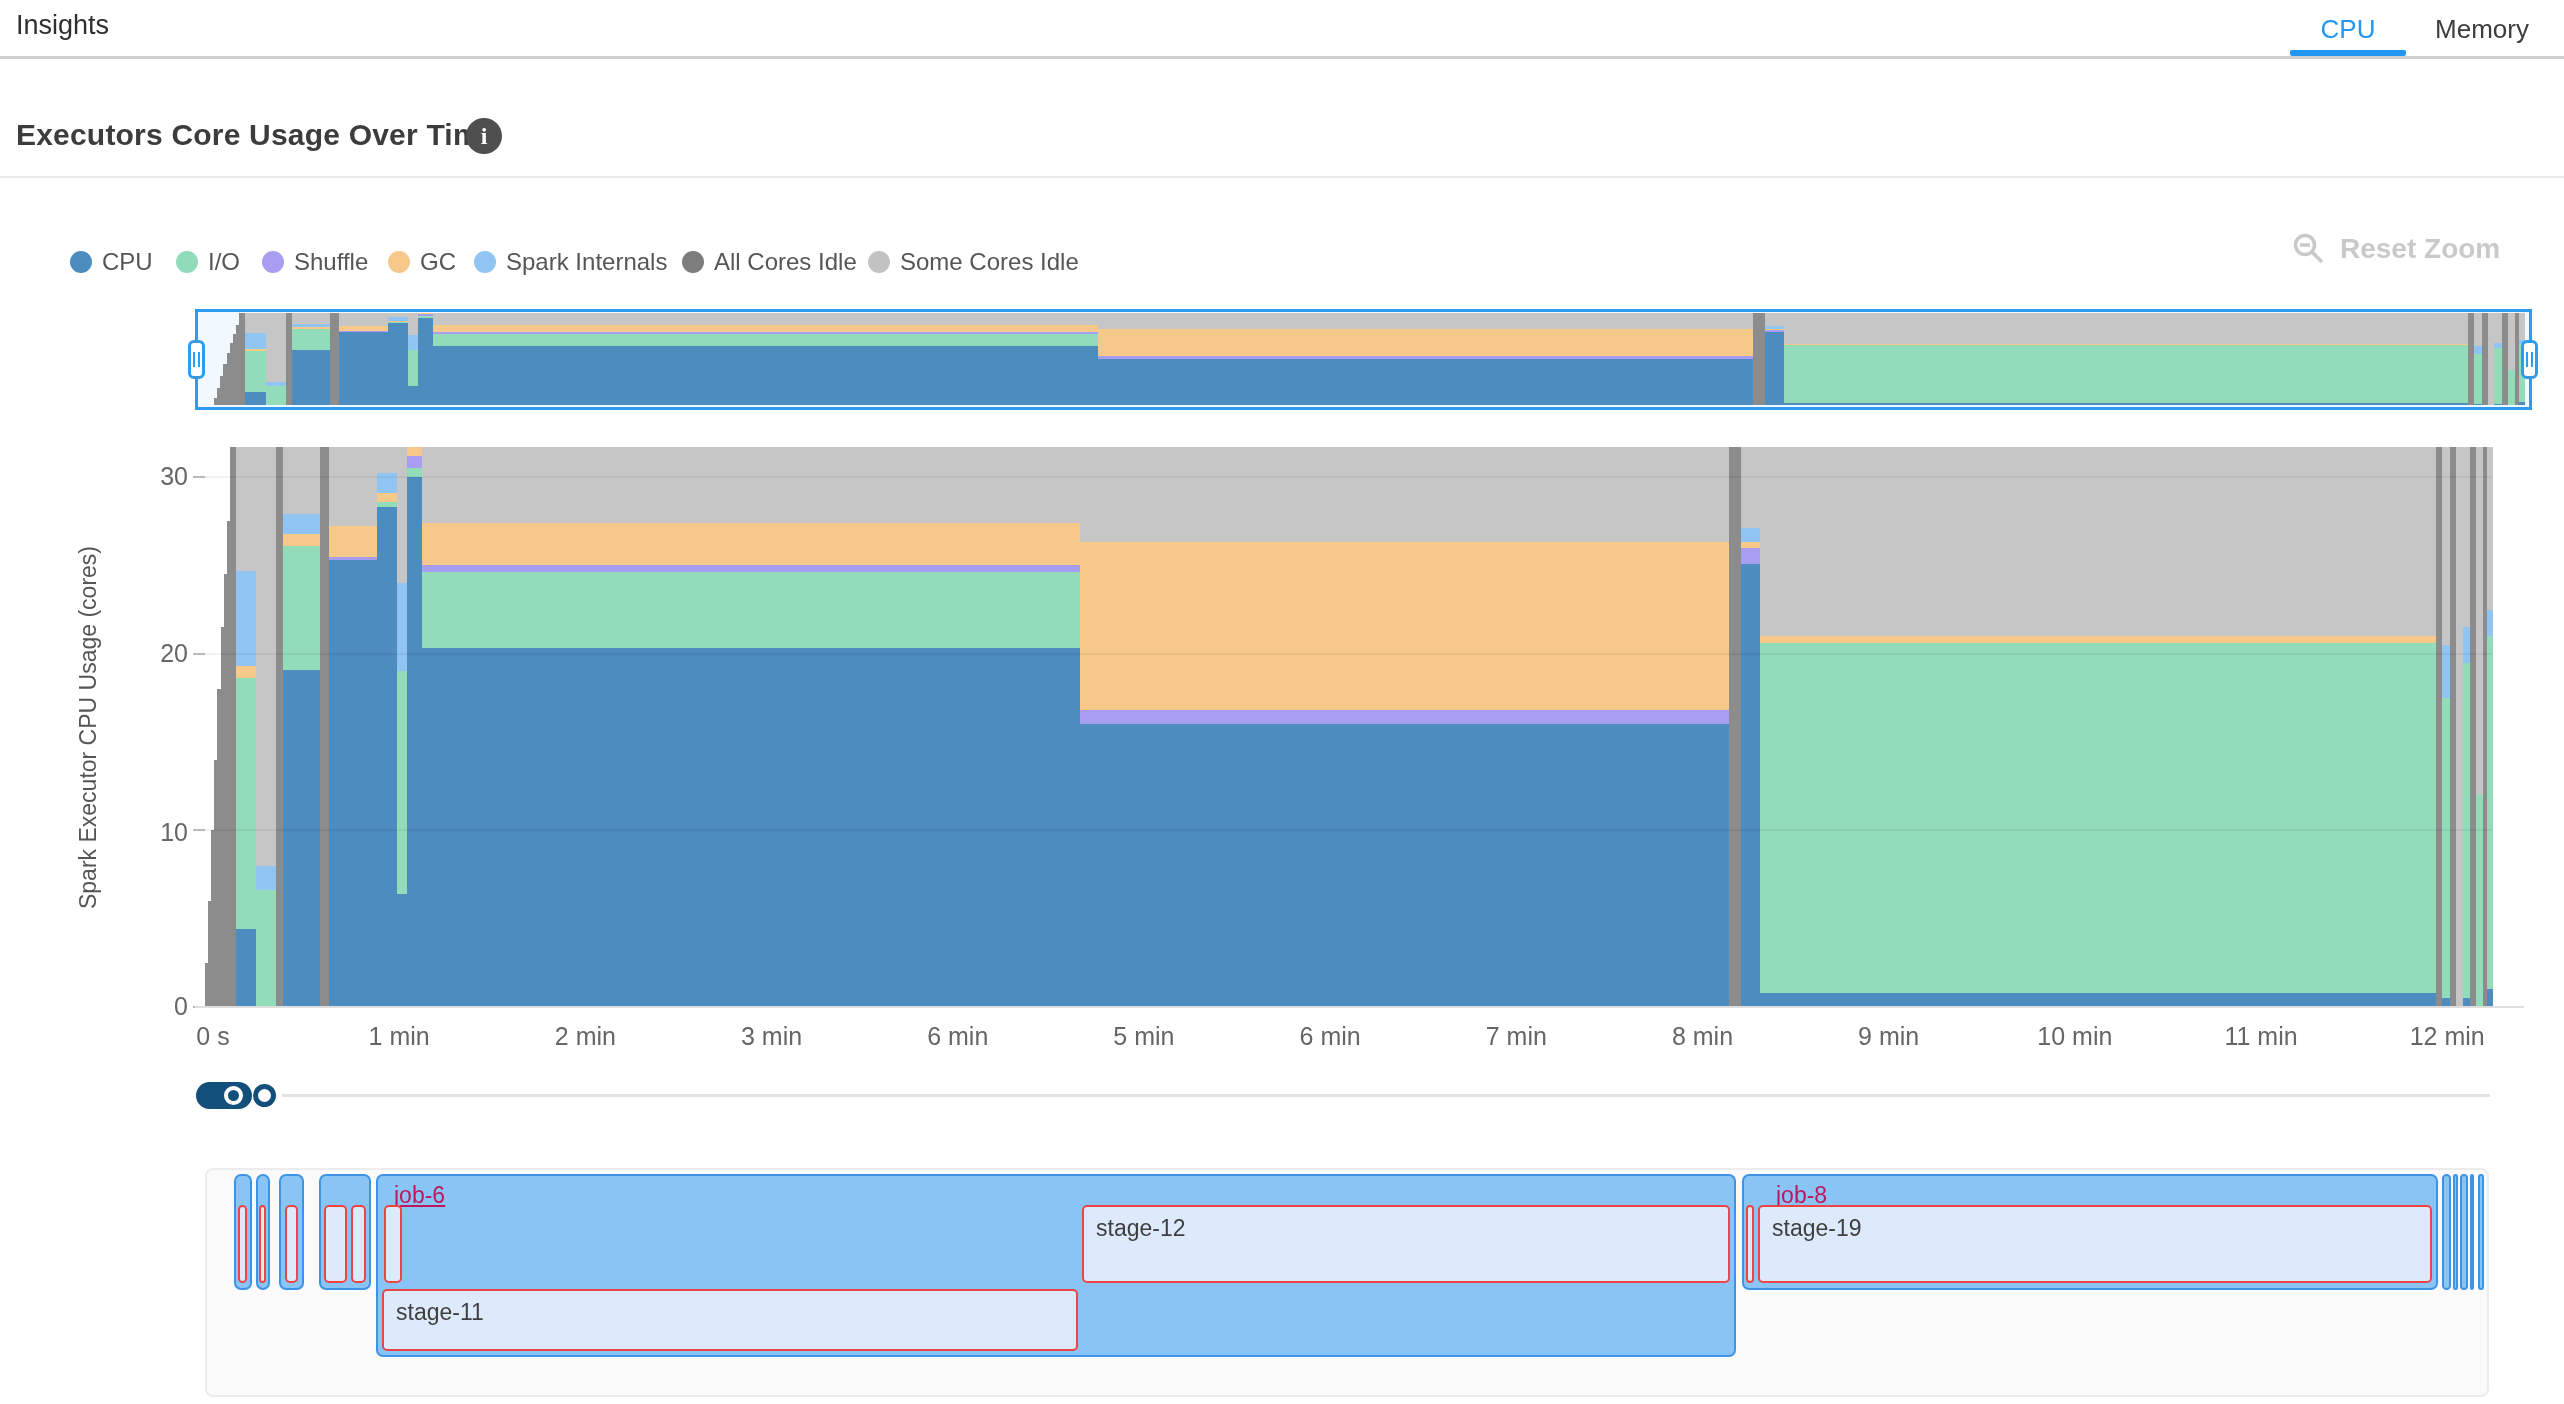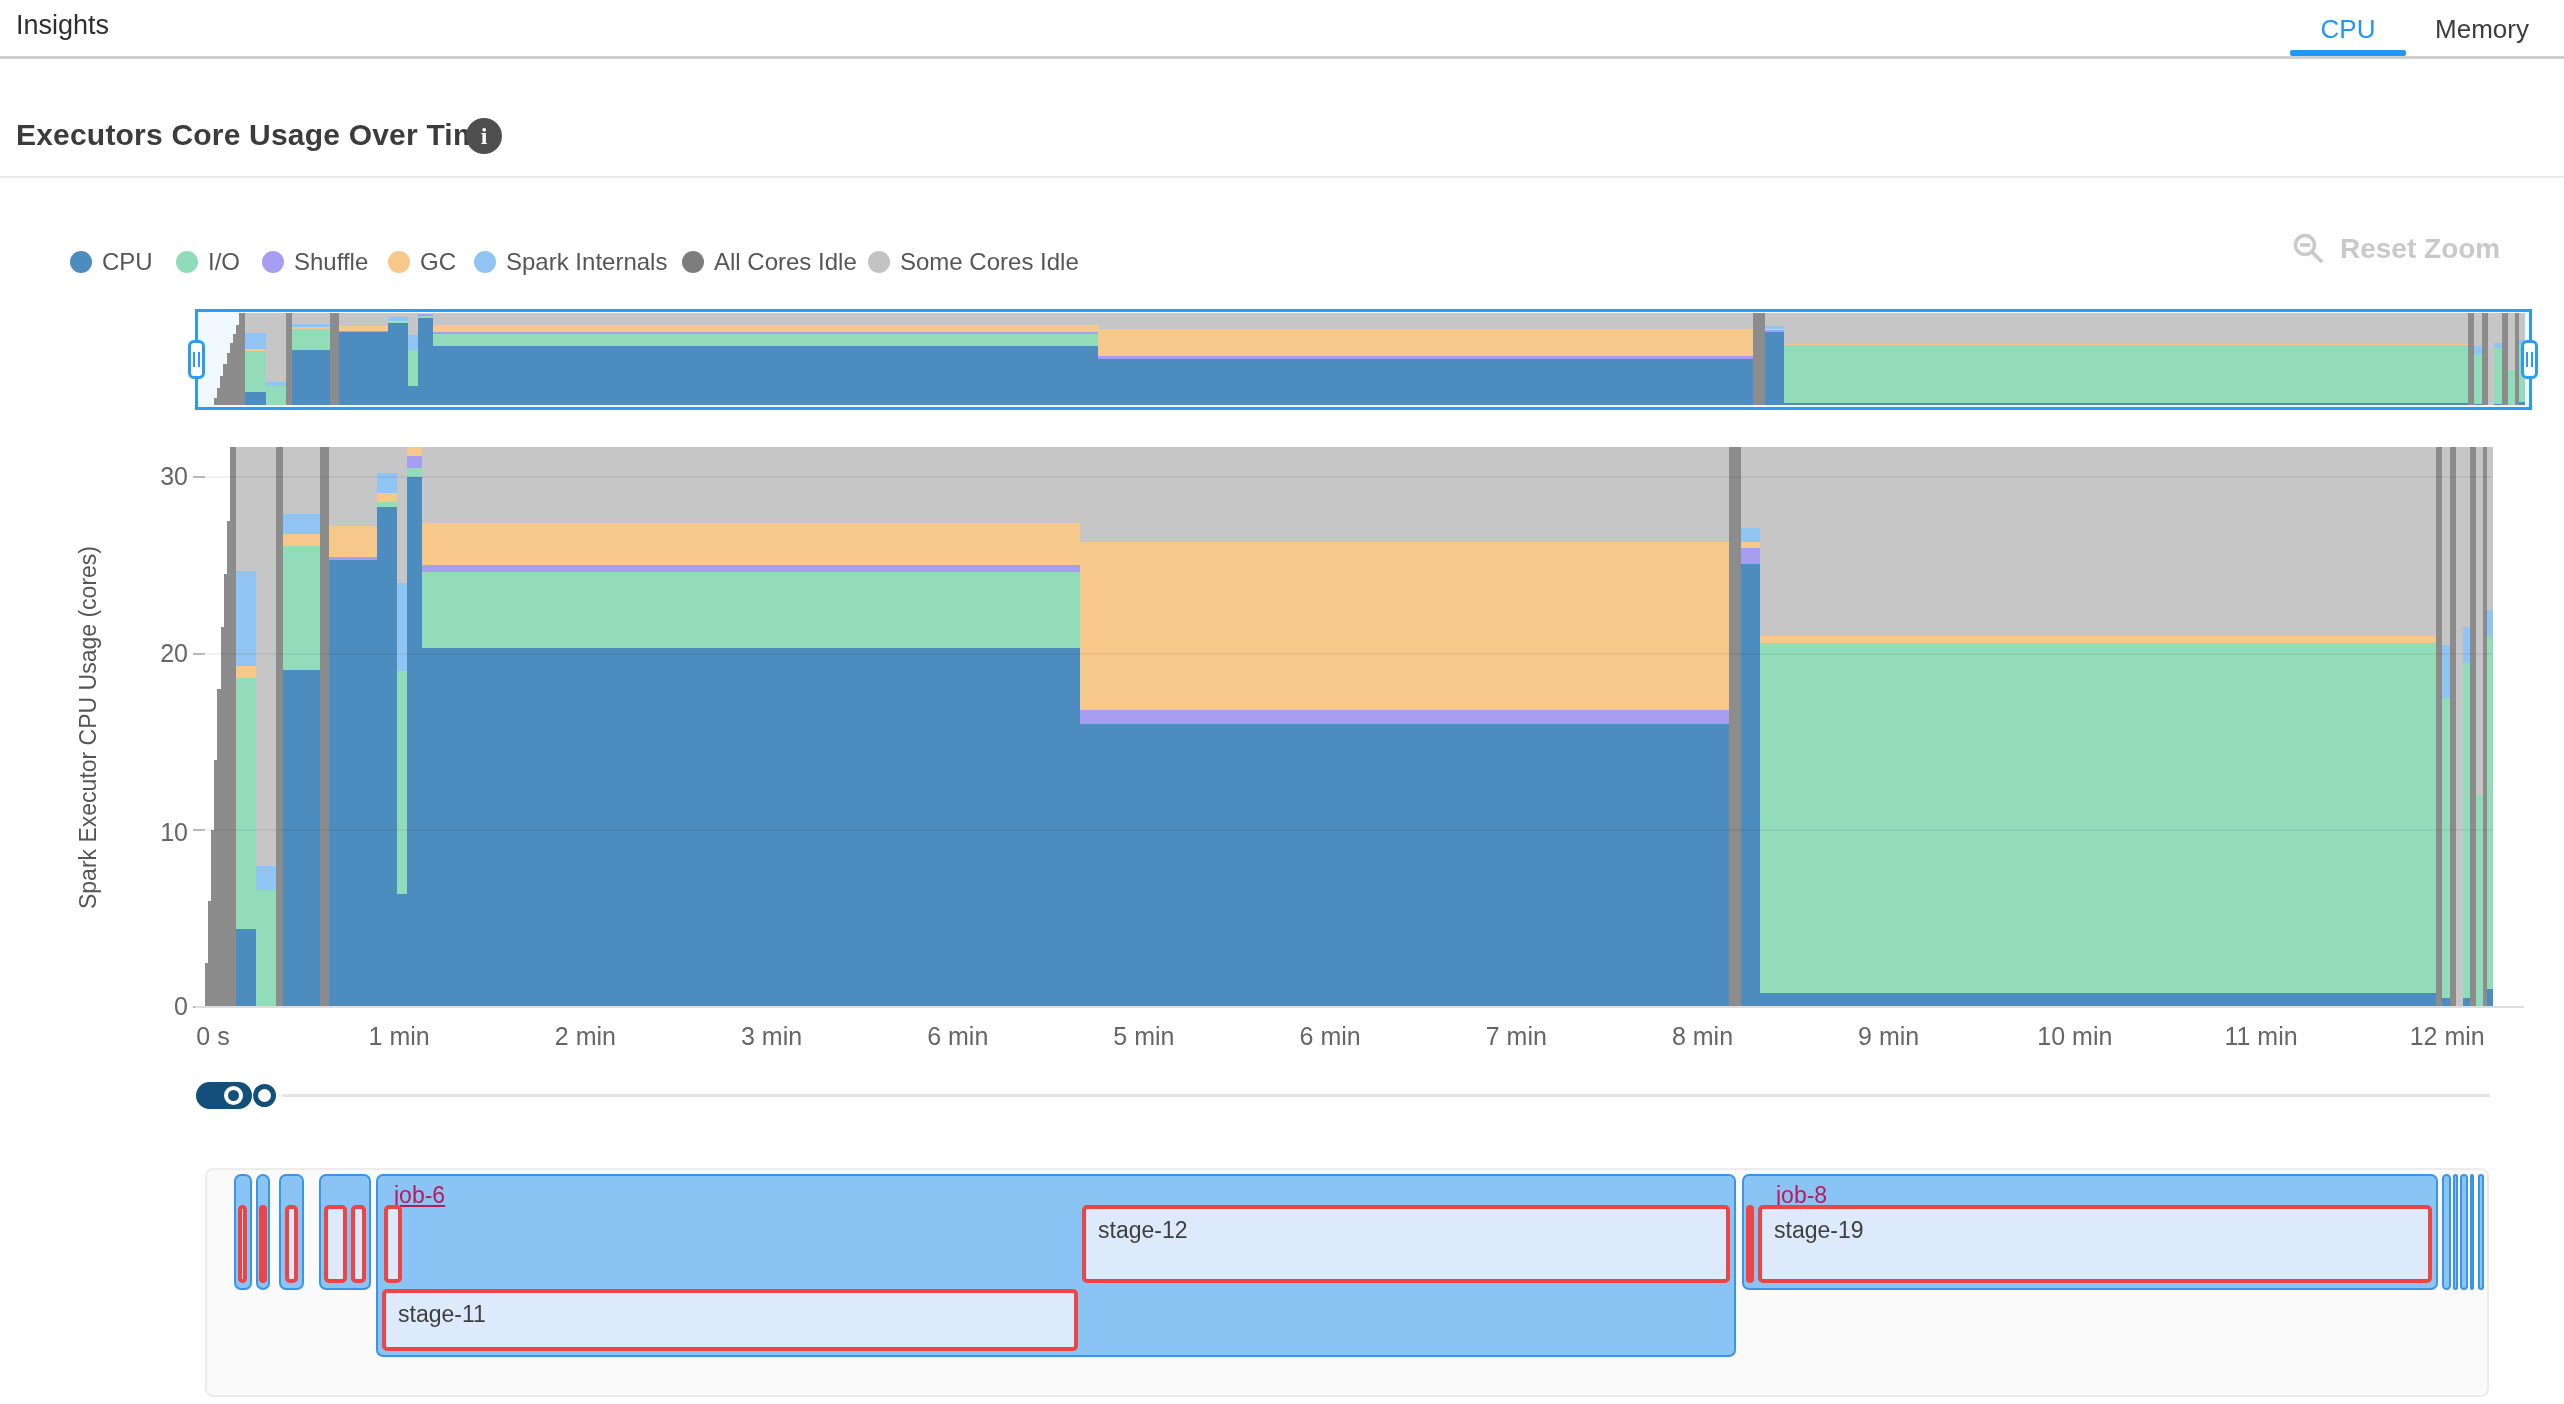--- a/index.html
+++ b/index.html
@@ -31,21 +31,21 @@
                   transform:rotate(-90deg); transform-origin:center; }
   
   #toggle-pill { left:196px; top:1082px; width:56px; height:27px; background:#124f7b; border-radius:14px; }
   #toggle-knob { left:224px; top:1086px; width:19px; height:19px; border:4px solid #fff; border-radius:50%; background:#124f7b; }
   #toggle-ring { left:253px; top:1084px; width:23px; height:23px; border:5px solid #124f7b; border-radius:50%; background:#fff; }
   #toggle-track { left:282px; top:1094px; width:2208px; height:3px; background:#e4e4e4; }
   
   #timeline-card { left:205px; top:1168px; width:2284px; height:229px; background:#fafafa;
                    border:2px solid #ececec; border-radius:8px; }
   .job-block { position:absolute; background:#89c4f5; border:2px solid #3d94e6; border-radius:7px; }
-  .stage-block { position:absolute; background:#ddeafb; border:4px solid #ef4444; border-radius:5px;
+  .stage-block { position:absolute; background:#ddeafb; border:2px solid #ef4444; border-radius:5px;
                  font-size:23px; color:#3f3f3f; padding:8px 0 0 12px; overflow:hidden; white-space:nowrap; }
   .job-label { position:absolute; font-size:23px; color:#be185d; white-space:nowrap;text-decoration:underline; }
 </style>
 </head>
 <body>
 
 <div id="page">
 
   <div class="abs" id="insights-title">Insights</div>
   <div class="abs tab" id="tab-cpu">CPU</div>

